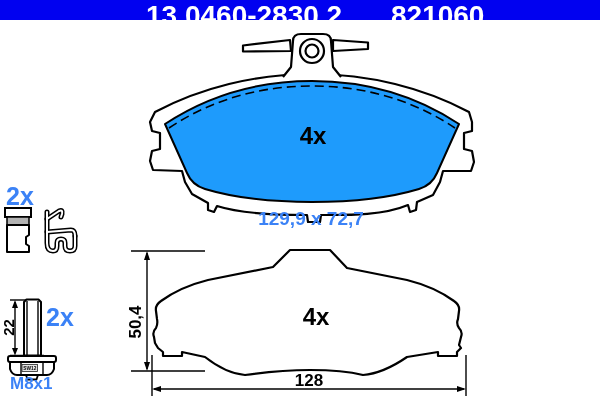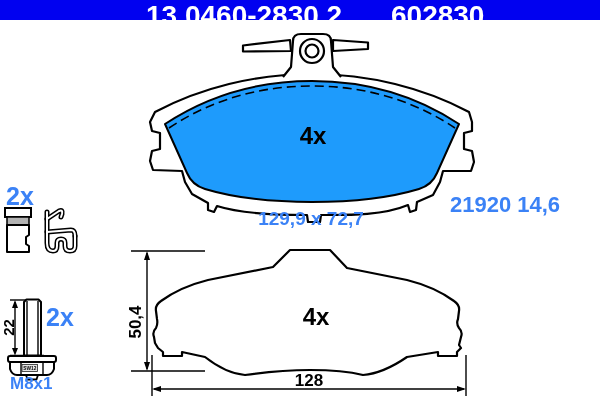--- a/index.html
+++ b/index.html
@@ -24,21 +24,21 @@
   .wire-b{stroke:#000;stroke-width:5;fill:none;stroke-linecap:round;stroke-linejoin:round;}
   .wire-w{stroke:#fff;stroke-width:2;fill:none;stroke-linecap:round;stroke-linejoin:round;}
 </style>
 </head>
 <body>
 
 <div id="stage">
 
   <div class="hdr">
     <span style="left:146px">13.0460-2830.2</span>
-    <span style="left:391px">602830</span>
+    <span style="left:391px">821060</span>
   </div>
 
   <svg style="left:140px;top:30px" width="345" height="200" viewBox="0 0 345 200">
 
     <polygon class="outline" stroke-width="2" points="103,15.5 150,10 151,21 103,21.5"></polygon>
     <polygon class="outline" stroke-width="2" points="193,10 228,12.5 228,19 193,21"></polygon>
 
     <path class="outline" d="
       M 15,82
       C 60,58 115,44 172,44
@@ -70,21 +70,20 @@
       C 136,172 98,169 65,159
       Q 52,155 47,143 Z" fill="#1e9bfc"></path>
     <path fill="none" stroke="#000" stroke-width="1.6" stroke-dasharray="9,5" d="M 29,98 C 74,68 123,56 172,56 C 221,56 270,68 315,98"></path>
 
     <circle cx="172" cy="21" r="12" fill="#fff" stroke="#000" stroke-width="2.2"></circle>
     <circle cx="172" cy="21" r="6.5" fill="#fff" stroke="#000" stroke-width="2.2"></circle>
     <text x="173" y="114" font-size="24" text-anchor="middle">4x</text>
   </svg>
 
   <div class="lbl" style="left:231px;top:208px;width:160px;font-size:19px;text-align:center">129,9 x 72,7</div>
-  <div class="lbl" style="left:450px;top:192px;font-size:22px">21920 14,6</div>
 
   <svg style="left:125px;top:240px" width="355" height="160" viewBox="0 0 355 160">
 
     <path class="ln" d="M 6,11 L 80,11"></path>
     <path class="ln" d="M 6,131 L 80,131"></path>
     <path class="ln" d="M 22,13 L 22,129"></path>
     <polygon points="22,11 19,20 25,20"></polygon>
     <polygon points="22,131 19,122 25,122"></polygon>
     <text transform="translate(16,82) rotate(-90)" font-size="17" text-anchor="middle">50,4</text>
 

